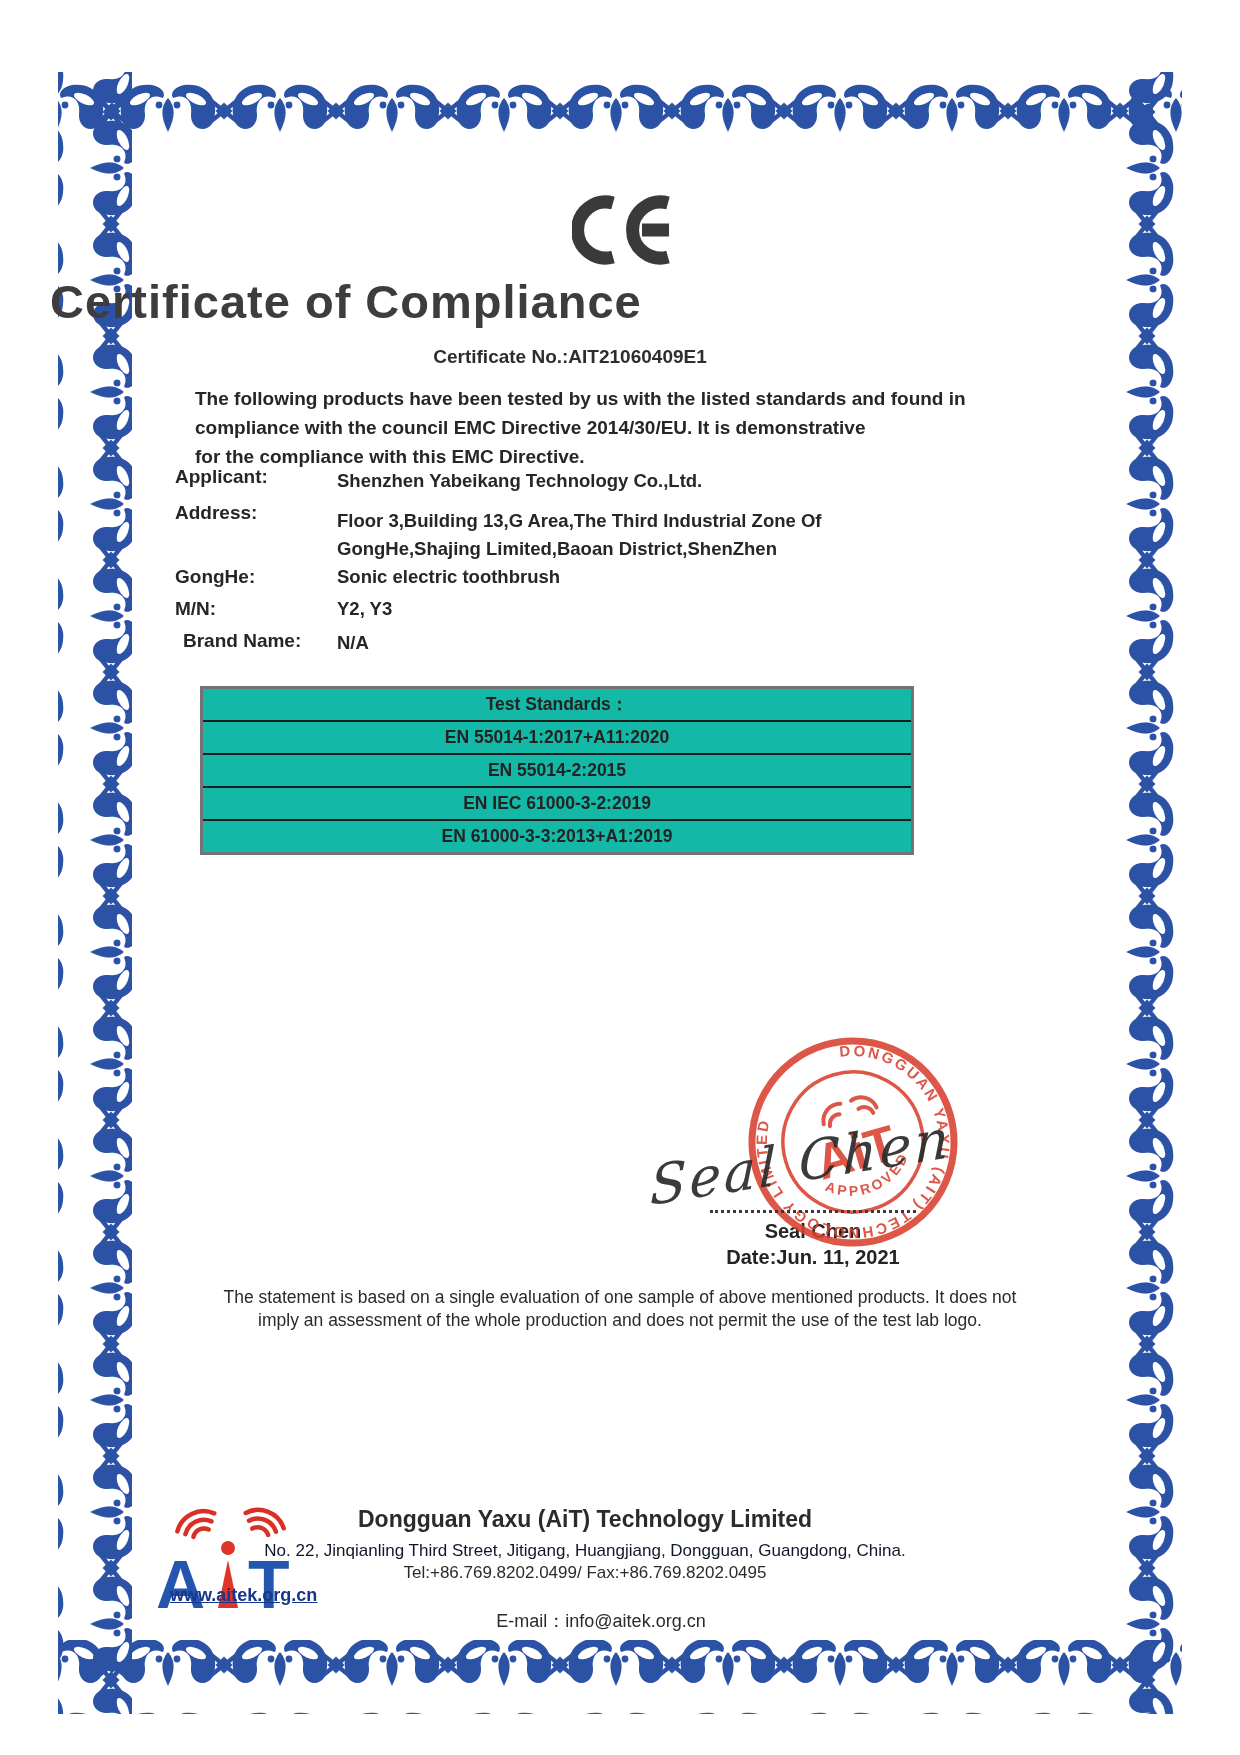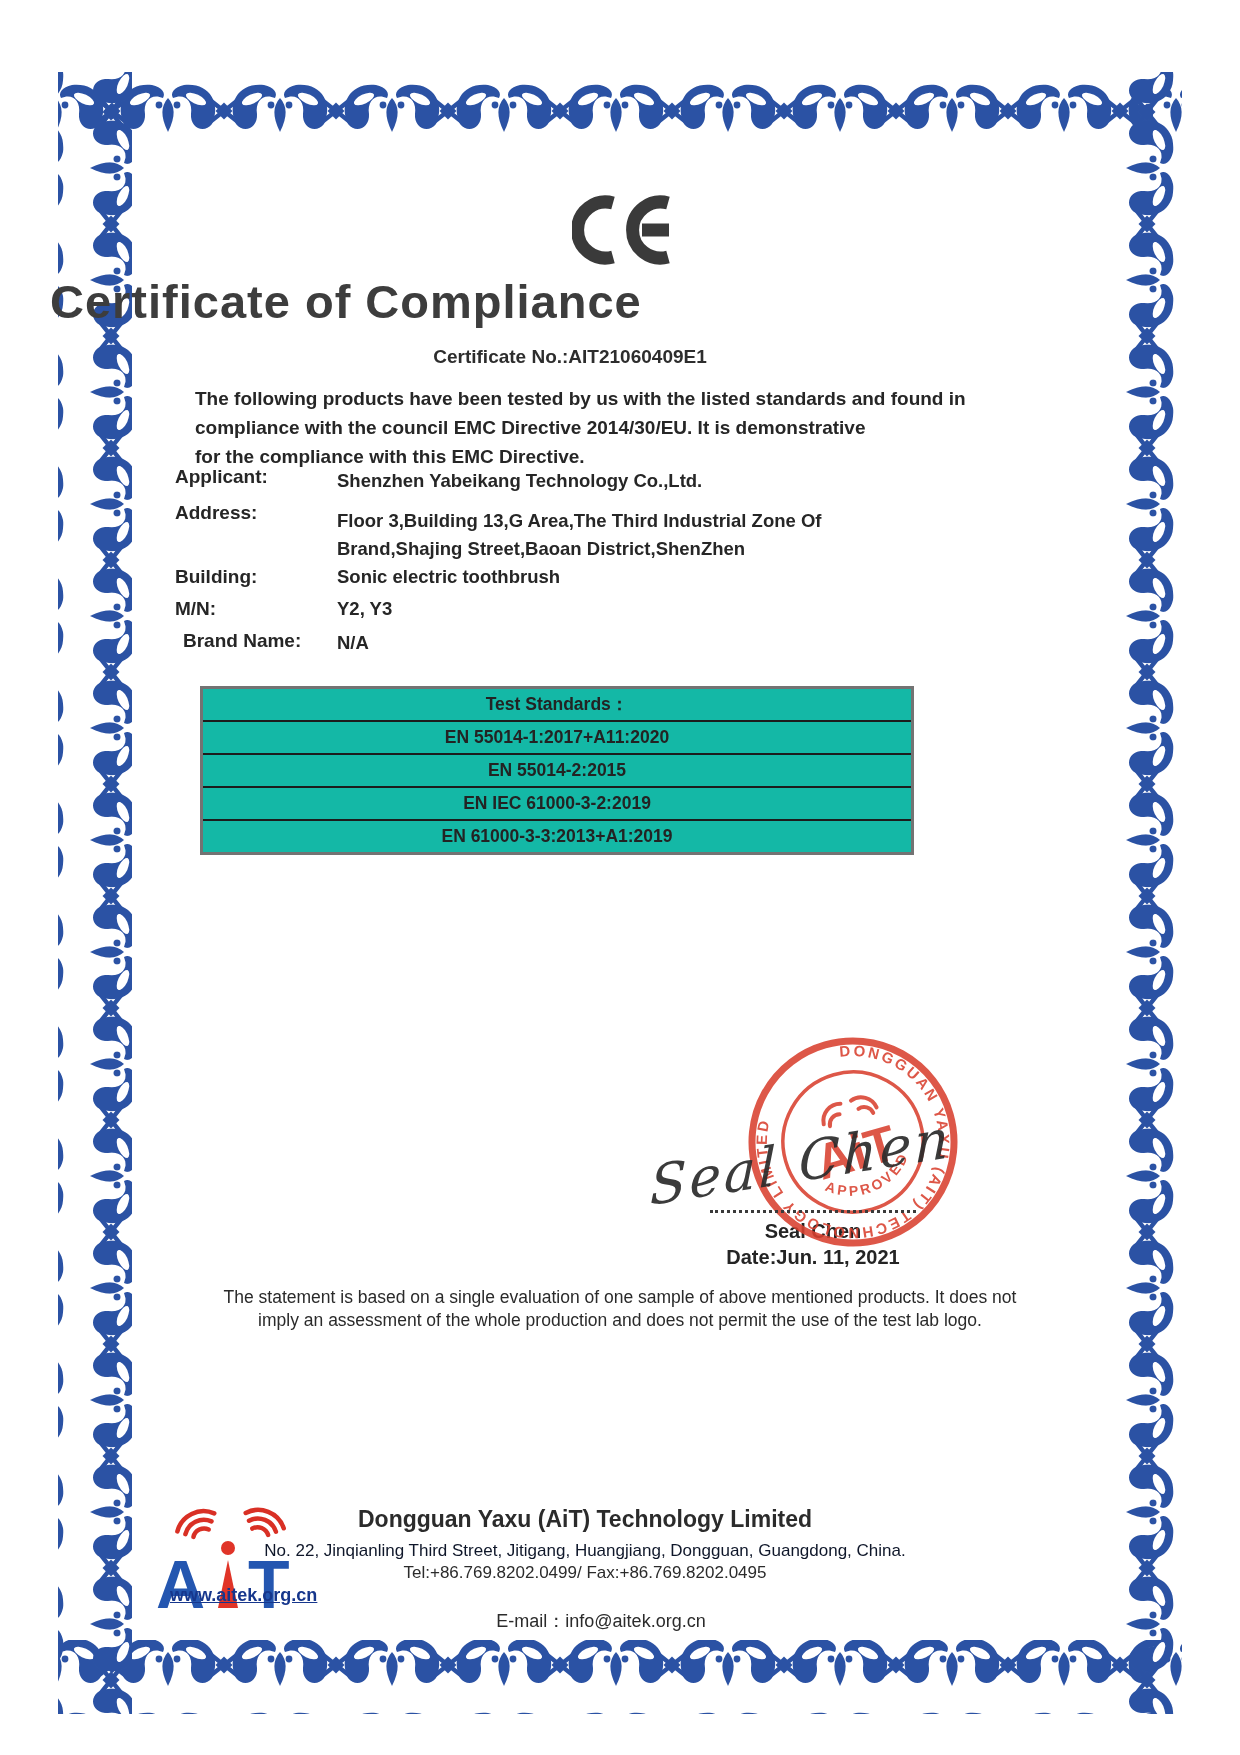--- a/index.html
+++ b/index.html
@@ -108,23 +108,23 @@
       <div>The following products have been tested by us with the listed standards and found in</div>
       <div>compliance with the council EMC Directive 2014/30/EU. It is demonstrative</div>
       <div>for the compliance with this EMC Directive.</div>
     </div>
 
     <div class="abs flabel" style="left:175px;top:466px;">Applicant:</div>
     <div class="abs fvalue" style="left:337px;top:470px;">Shenzhen Yabeikang Technology Co.,Ltd.</div>
 
     <div class="abs flabel" style="left:175px;top:502px;">Address:</div>
     <div class="abs fvalue" style="left:337px;top:510px;">Floor 3,Building 13,G Area,The Third Industrial Zone Of</div>
-    <div class="abs fvalue" style="left:337px;top:538px;">Brand,Shajing Street,Baoan District,ShenZhen</div>
-
-    <div class="abs flabel" style="left:175px;top:566px;">Building:</div>
+    <div class="abs fvalue" style="left:337px;top:538px;">GongHe,Shajing Limited,Baoan District,ShenZhen</div>
+
+    <div class="abs flabel" style="left:175px;top:566px;">GongHe:</div>
     <div class="abs fvalue" style="left:337px;top:566px;">Sonic electric toothbrush</div>
 
     <div class="abs flabel" style="left:175px;top:598px;">M/N:</div>
     <div class="abs fvalue" style="left:337px;top:598px;">Y2, Y3</div>
 
     <div class="abs flabel" style="left:175px;top:630px;margin-left:8px;">Brand Name:</div>
     <div class="abs fvalue" style="left:337px;top:632px;">N/A</div>
 
     <div class="abs std-table">
       <div class="trow">Test Standards：</div>

